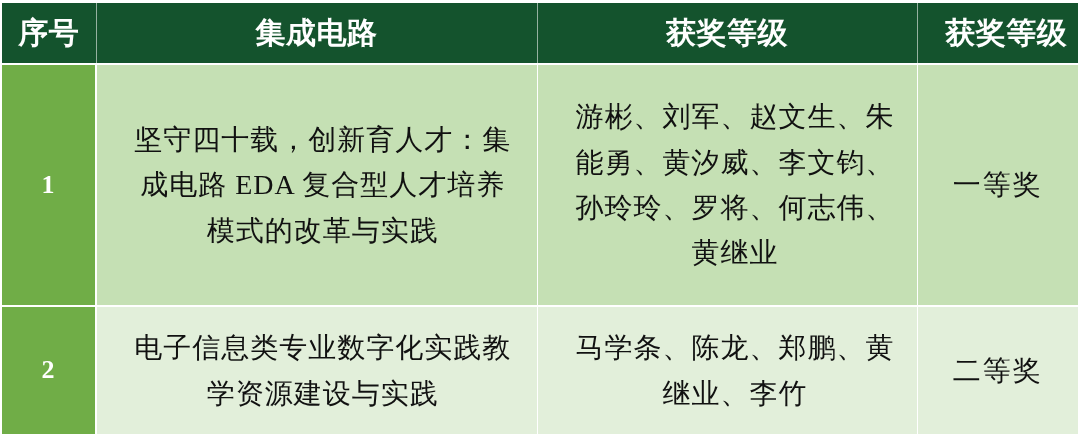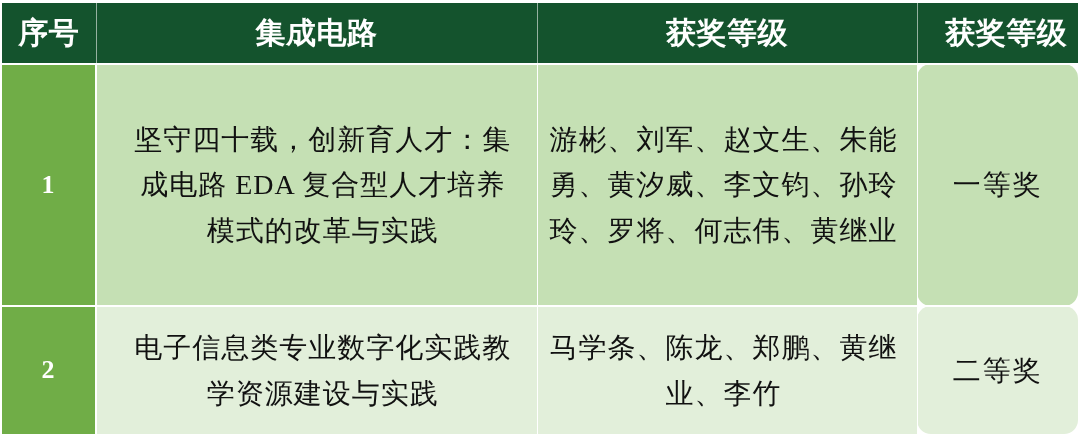--- a/index.html
+++ b/index.html
@@ -62,39 +62,39 @@
     border: none;
     border-right: 1px solid #ffffff;
     vertical-align: middle;
     text-align: center;
     font-family: "Liberation Serif", serif;
     color: #111111;
     font-size: 28px;
     line-height: 1.62;
     letter-spacing: 1px;
   }
-  tbody td:last-child { border-right: none; border-radius: 14px; }
+  tbody td:last-child { border-right: none; }
 
   tbody tr.row-1 td { background: #C5E0B4; height: 240px; }
   tbody tr.row-2 td { background: #E2EFDA; height: 127px; }
 
   tbody tr.row-1 { border-bottom: 2px solid #ffffff; }
 
   
   td.seq-cell {
     background: #70AD47 !important;
     color: #ffffff;
     font-family: "Liberation Serif", serif;
     font-weight: bold;
     font-size: 26px;
     border-right: 2px solid #ffffff;
   }
 
   td.name-cell  { padding-left: 34px; padding-right: 22px; }
-  td.ppl-cell   { padding-left: 11px; padding-right: 18px; }
+  td.ppl-cell   { padding-left: 34px; padding-right: 18px; }
   td.award-cell { letter-spacing: 2px; }
 
   .cell-text { display: block; }
 </style>
 </head>
 <body>
 
 <div class="sheet">
 
   <table class="award-table">

